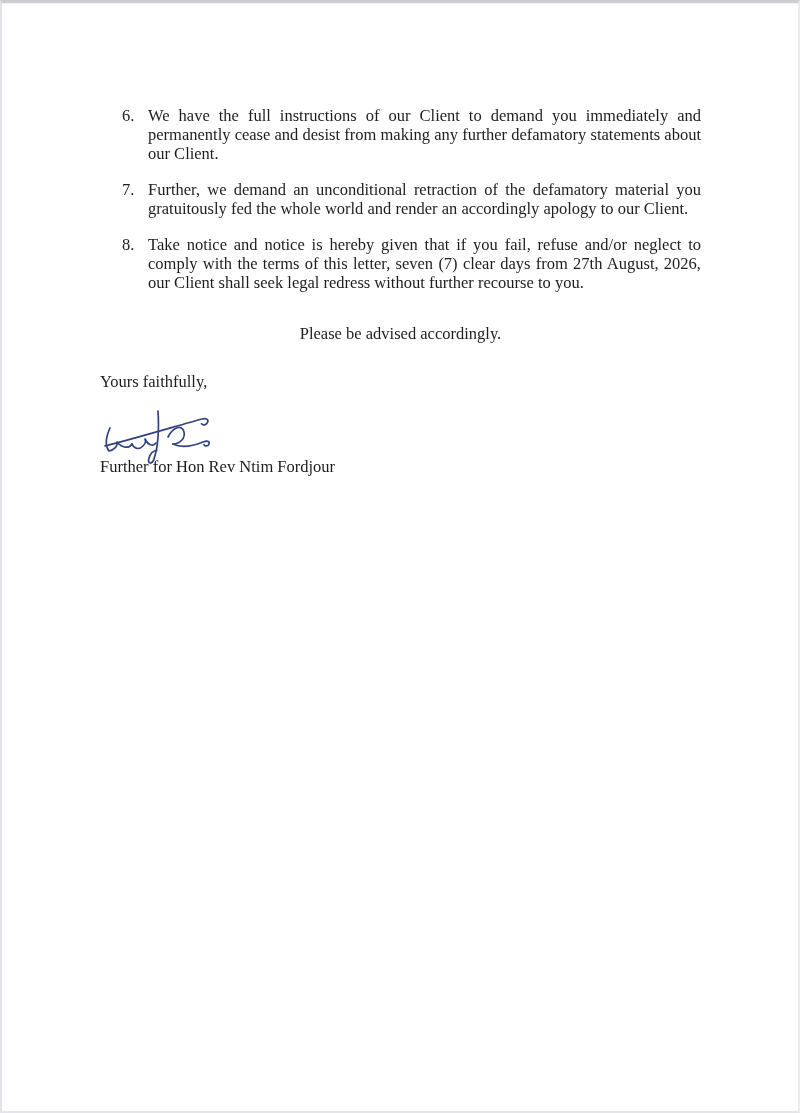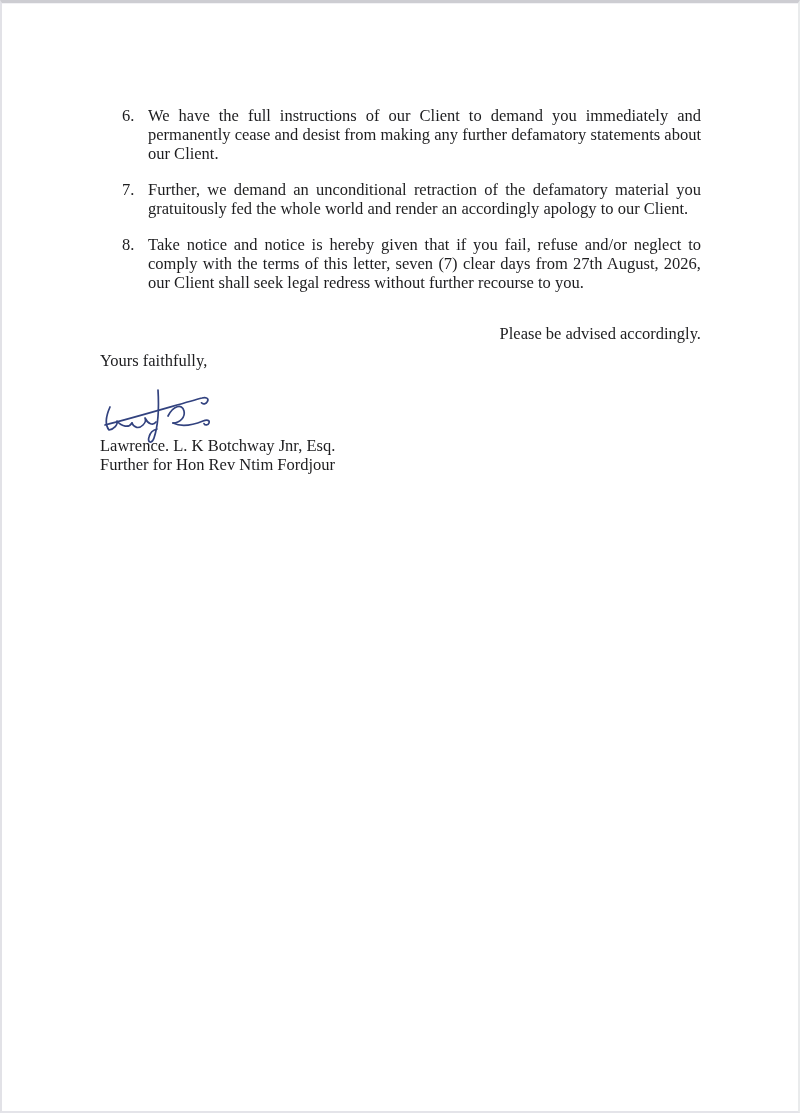--- a/index.html
+++ b/index.html
@@ -36,24 +36,24 @@
     text-align: justify;
     margin-bottom: 17px;
   }
   .list-item .num {
     position: absolute;
     left: 22px;
     top: 0;
   }
   .advice {
     margin-top: 32px;
-    text-align: right;
+    text-align: center;
   }
   .valediction {
-    margin-top: 8px;
+    margin-top: 29px;
     text-align: left;
   }
   .signature-wrap {
     margin-top: 4px;
     height: 62px;
     position: relative;
   }
   .signature-wrap svg {
     position: absolute;
     left: -2px;
@@ -105,16 +105,15 @@
       <path d="M 34 49 c 2 5 7 6 11 2 c 2 -2 3 -5 2 -7 c 3 6 8 8 11 4"></path>
 
       <path d="M 60 16 c 1 16 0 36 -4 48 c -2 6 -7 5 -5 -1 c 1 -4 4 -7 8 -8"></path>
 
       <path d="M 70 42 c 5 -10 14 -13 16 -5 c 1.5 6 -4 12 -11 12"></path>
 
       <path d="M 75 49 c 8 4 20 2 30 -2 c 4 -1.5 7 -1 6 2 c -0.8 2.4 -4 2.6 -5 0.6"></path>
     </svg>
   </div>
 
-  <div class="sig-name">Lawrence. L. K Botchway Jnr, Esq.</div>
   <div class="sig-title">Further for Hon Rev Ntim Fordjour</div>
 
 </div>
 
 </body></html>

